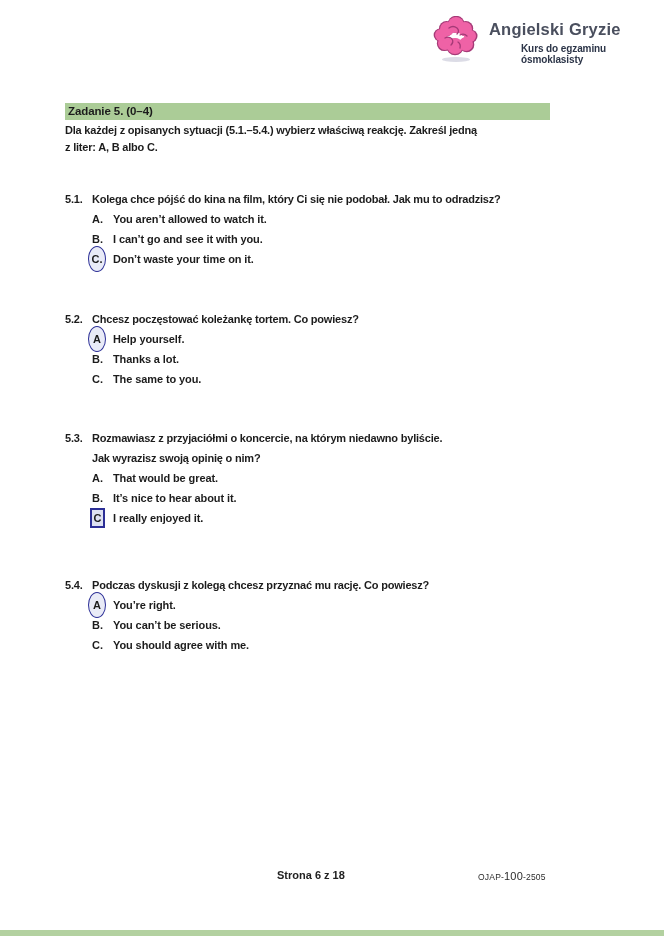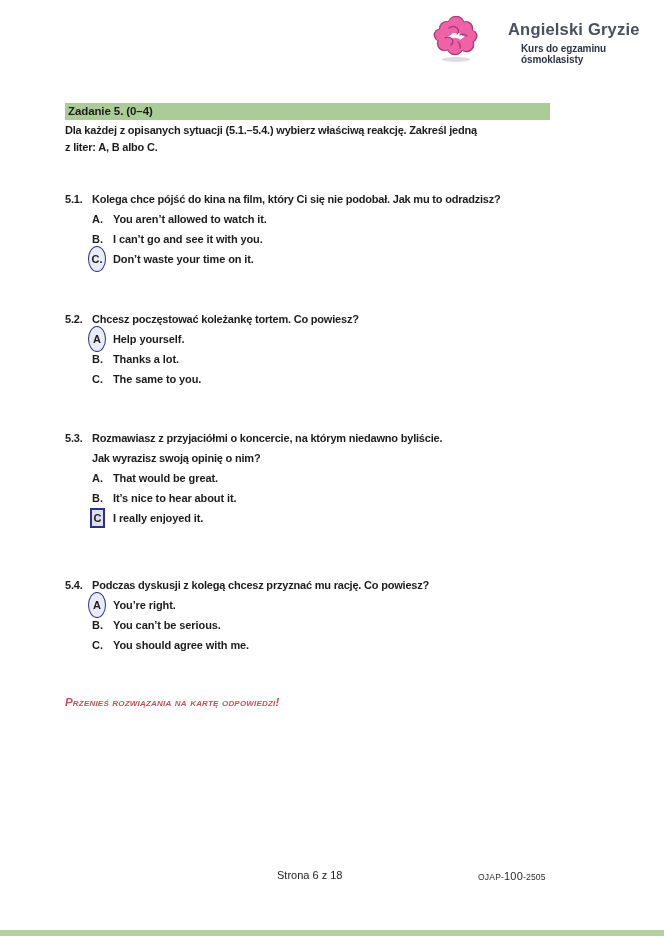--- a/index.html
+++ b/index.html
@@ -4,21 +4,21 @@
 <style>
   html,body{margin:0;padding:0;background:#ffffff;}
   #page{
     position:relative;width:664px;height:939px;background:#ffffff;overflow:hidden;
     font-family:"Liberation Sans", sans-serif;color:#1c1c1c;
   }
   
   .logo{position:absolute;top:16px;left:433px;display:flex;align-items:flex-start;}
   .brain{width:48px;height:47px;flex:none;}
   .logo-text{margin-left:8px;display:flex;flex-direction:column;}
-  .logo-title{font-size:16.5px;font-weight:700;color:#4a4f5e;letter-spacing:0.2px;line-height:1.25;margin-top:3px;margin-left:19px;}
+  .logo-title{font-size:16.5px;font-weight:700;color:#4a4f5e;letter-spacing:0.2px;line-height:1.25;margin-top:3px;}
   .logo-sub{font-size:10px;font-weight:700;color:#2c3548;letter-spacing:-0.1px;margin-top:3px;padding-left:32px;}
   
   .task-header{
     position:absolute;left:65px;top:103px;width:485px;height:17px;background:#abcc97;
     font-size:11.5px;font-weight:700;line-height:17px;padding-left:3px;box-sizing:border-box;
     letter-spacing:-0.1px;
   }
   .instructions{position:absolute;left:65px;top:122px;width:520px;font-size:11px;font-weight:700;letter-spacing:-0.2px;}
   .instructions div{white-space:nowrap;line-height:17px;}
   
@@ -45,21 +45,21 @@
     width:15px;height:20px;margin:-3px 0 -2px -2px;
     border:2px solid #2c2f96;background:#dde1f2;
     font-weight:700;font-size:11px;box-sizing:border-box;
   }
   
   .transfer-note{
     position:absolute;left:65px;top:696px;color:#c4525c;
     font-style:italic;font-weight:700;font-variant:small-caps;
     font-size:11.5px;letter-spacing:0.2px;
   }
-  .footer-page{position:absolute;left:277px;top:869px;font-size:11px;color:#222;}
+  .footer-page{position:absolute;left:277px;top:869px;font-size:11px;color:#222;font-weight:bold;}
   .footer-code{position:absolute;left:478px;top:870px;font-size:8.5px;color:#2b2b2b;letter-spacing:0.2px;}
   .footer-code .mid{font-size:11px;}
   .bottom-bar{position:absolute;left:0;top:930px;width:664px;height:6px;background:#b3d1a0;}
 </style>
 </head>
 <body>
 
 <div id="page">
 
   <div class="logo">
@@ -176,19 +176,18 @@
           <span class="opt-letter">B.</span>
           <span class="opt-text">You can’t be serious.</span>
         </div>
         <div class="row">
           <span class="opt-letter">C.</span>
           <span class="opt-text">You should agree with me.</span>
         </div>
       </div>
     </div>
 
-  <div class="transfer-note">Przenieś rozwiązania na kartę odpowiedzi!</div>
 
   <div class="footer-page">Strona 6 z 18</div>
   <div class="footer-code"><span>OJAP-</span><span class="mid">100</span><span>-2505</span></div>
 
   <div class="bottom-bar"></div>
 </div>
 
 </body></html>

